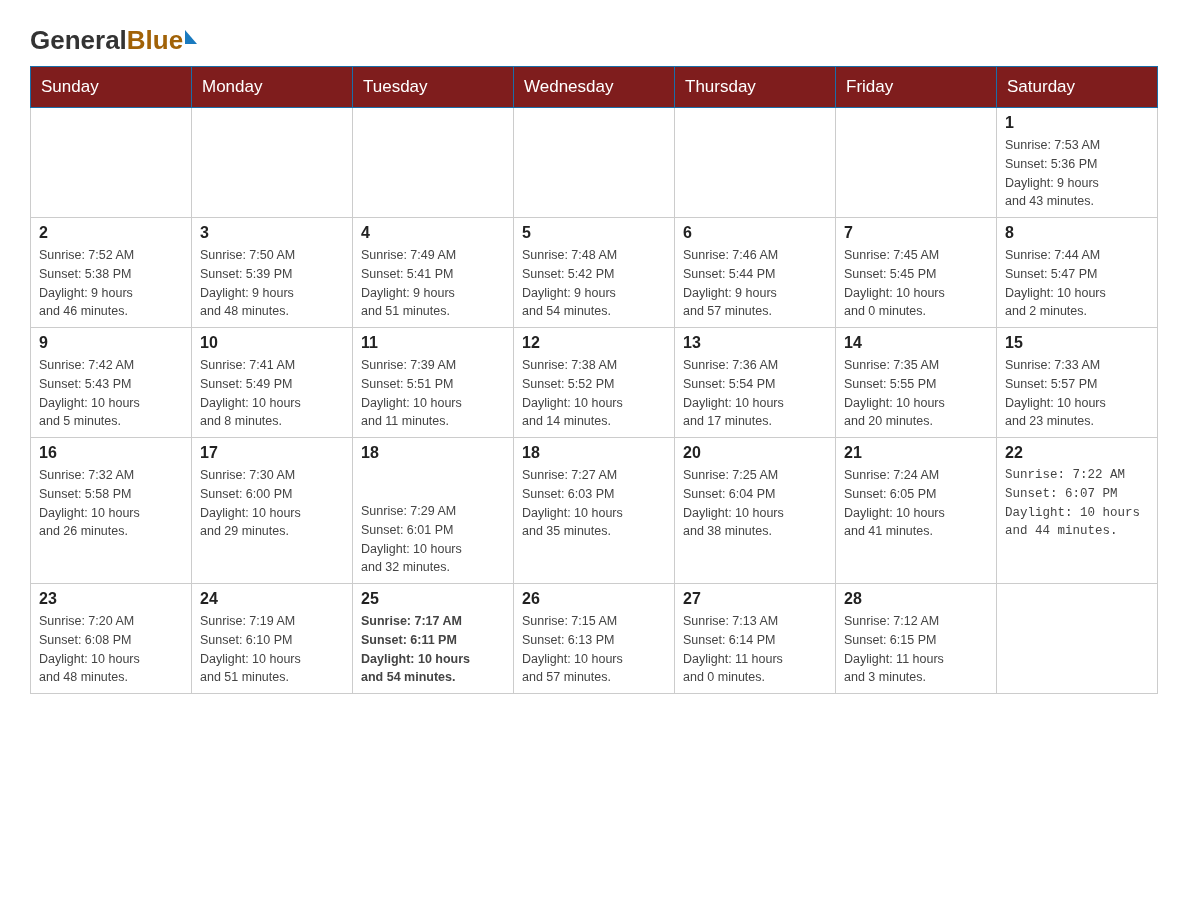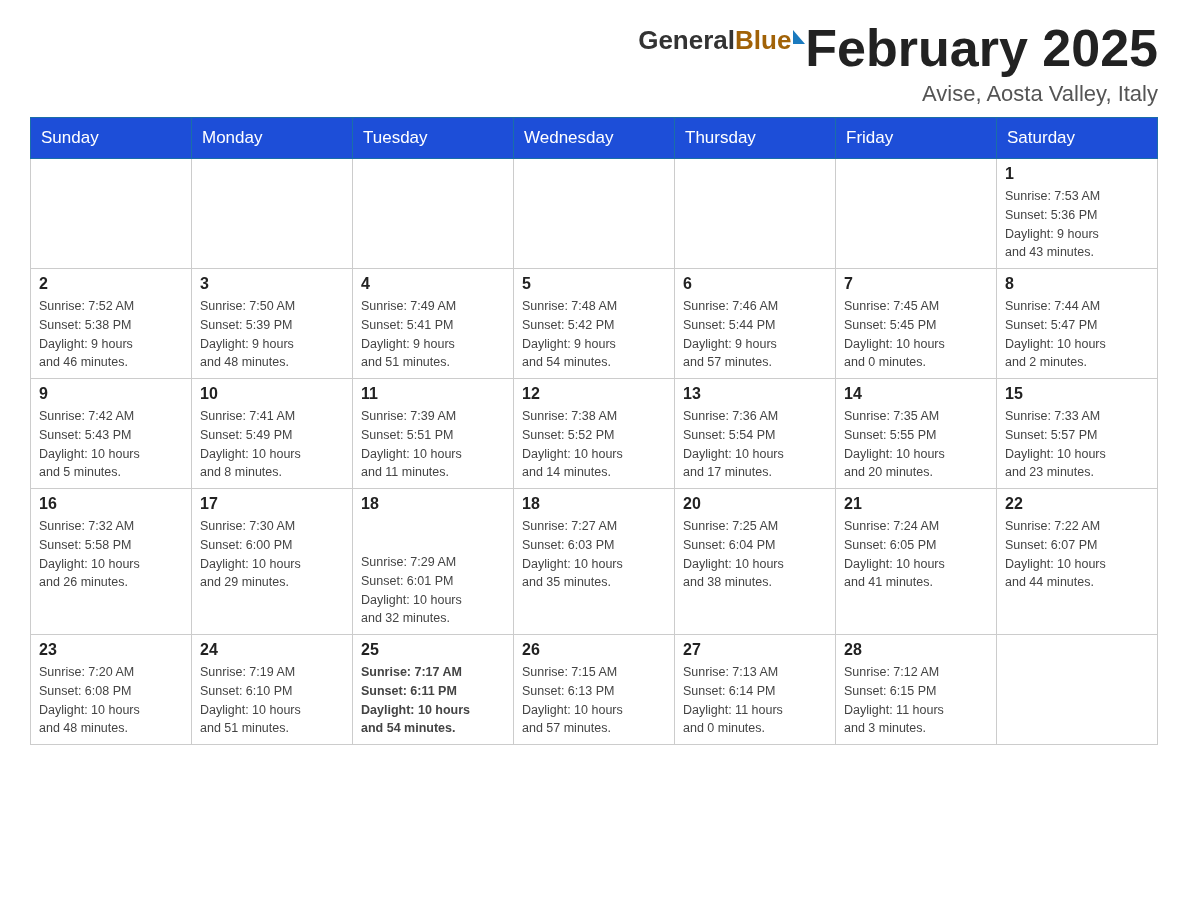--- a/index.html
+++ b/index.html
@@ -5,21 +5,21 @@
     * { box-sizing: border-box; margin: 0; padding: 0; }
     body {
       font-family: Arial, sans-serif;
       background: #fff;
       padding: 20px 30px;
       width: 1188px;
       min-height: 918px;
     }
     .header {
       display: flex;
-      justify-content: flex-end;
+      justify-content: flex-start;
       align-items: flex-start;
       margin-bottom: 10px;
     }
     .logo {
       display: flex;
       flex-direction: column;
       align-items: flex-start;
       padding-top: 5px;
     }
     .logo-text {
@@ -62,21 +62,21 @@
       font-size: 22px;
       color: #555;
       margin-top: 4px;
     }
     .calendar-table {
       width: 100%;
       border-collapse: collapse;
       margin-top: 8px;
     }
     .calendar-table thead tr {
-      background-color: #1d4ed8;
+      background-color: #7f1d1d;
     }
     .calendar-table thead th {
       color: #fff;
       font-size: 17px;
       font-weight: normal;
       padding: 10px 10px;
       text-align: left;
       border: 1px solid #1a6ea8;
     }
     .calendar-table tbody td {
@@ -112,24 +112,20 @@
 <div class="header">
   <div class="logo">
     <div class="logo-text">
       <span class="logo-general">General</span>
       <div class="logo-blue-part">
         <span class="logo-blue">Blue</span>
         <div class="logo-arrow"></div>
       </div>
     </div>
   </div>
-  <div class="title-section">
-    <div class="month-title">February 2025</div>
-    <div class="location">Avise, Aosta Valley, Italy</div>
-  </div>
 </div>
 
 <table class="calendar-table">
   <thead>
     <tr>
     <th>Sunday</th>
         <th>Monday</th>
         <th>Tuesday</th>
         <th>Wednesday</th>
         <th>Thursday</th>
@@ -293,21 +289,21 @@
         </td>
         <td>
           <div class="day-number">21</div>
           <div class="day-info" style="white-space: pre-line;">Sunrise: 7:24 AM
 Sunset: 6:05 PM
 Daylight: 10 hours
 and 41 minutes.</div>
         </td>
         <td>
           <div class="day-number">22</div>
-          <div class="day-info" style="white-space: pre-line;">Sunrise: 7:22 AM
+          <div class="day-info" style="white-space: pre-line; font-family: Liberation Mono, monospace;">Sunrise: 7:22 AM
 Sunset: 6:07 PM
 Daylight: 10 hours
 and 44 minutes.</div>
         </td>
       </tr>
       <tr>
         <td>
           <div class="day-number">23</div>
           <div class="day-info" style="white-space: pre-line;">Sunrise: 7:20 AM
 Sunset: 6:08 PM

